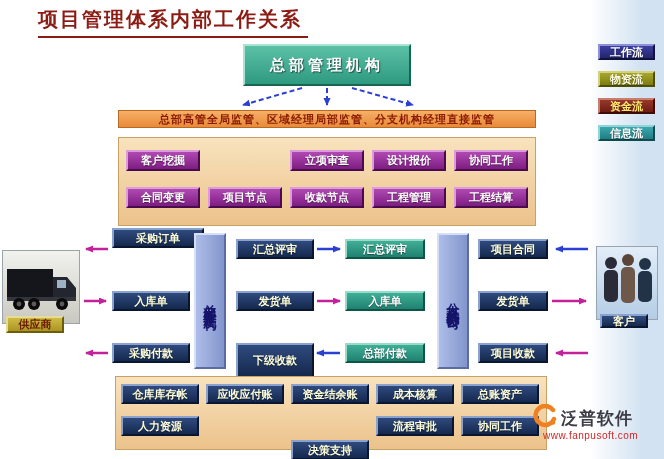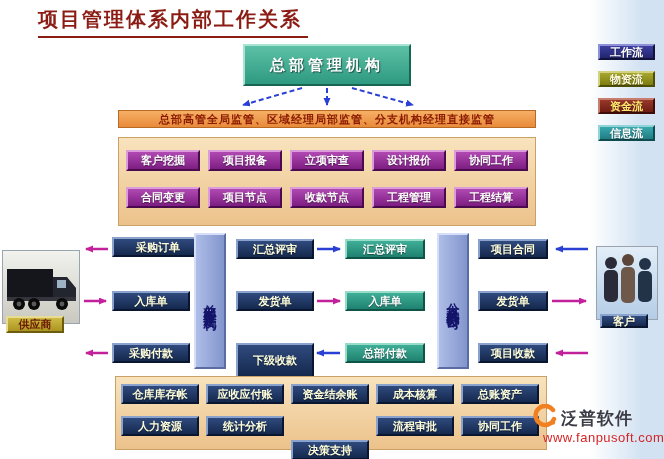--- a/index.html
+++ b/index.html
@@ -60,21 +60,21 @@
     text-shadow:1px 1px 1px rgba(0,0,0,.5);
   }
   .photo{position:absolute;border:1px solid #9aa4ae;overflow:hidden}
   .photo.truck{background:linear-gradient(#f2f2ee,#c9c9c0)}
   .photo.people{background:linear-gradient(#e2edf8,#b4cde6)}
   .arrows{position:absolute;left:0;top:0;pointer-events:none}
   .brand-text{
     position:absolute;font-weight:bold;font-size:17px;color:#3c3c46;
     font-family:"Liberation Sans",sans-serif;letter-spacing:1px;
   }
-  .brand-url{position:absolute;font-size:13px;color:#d42626;letter-spacing:.5px}
+  .brand-url{position:absolute;font-size:10px;color:#d42626;letter-spacing:.5px}
 </style>
 </head>
 <body>
 
 <div id="stage">
 
   <div class="edge-strip"></div>
 
   <div class="page-title">项目管理体系内部工作关系</div>
 
@@ -109,21 +109,20 @@
       <line x1="588" y1="249" x2="556" y2="249" stroke="#2a3fd4" marker-end="url(#ab)"></line>
       <line x1="552" y1="301" x2="586" y2="301" stroke="#c3219b" marker-end="url(#am)"></line>
       <line x1="588" y1="353" x2="556" y2="353" stroke="#c3219b" marker-end="url(#am)"></line>
     </g>
   </svg>
 
   <div class="banner" style="left:118px;top:110px;width:418px;height:18px">总部高管全局监管、区域经理局部监管、分支机构经理直接监管</div>
 
   <div class="panel" style="left:118px;top:137px;width:418px;height:89px"></div>
   <div class="node purple" style="left:126px;top:150px;width:74px;height:21px">客户挖掘</div>
-  <div class="node purple" style="left:208px;top:150px;width:74px;height:21px">项目报备</div>
   <div class="node purple" style="left:290px;top:150px;width:74px;height:21px">立项审查</div>
   <div class="node purple" style="left:372px;top:150px;width:74px;height:21px">设计报价</div>
   <div class="node purple" style="left:454px;top:150px;width:74px;height:21px">协同工作</div>
   <div class="node purple" style="left:126px;top:187px;width:74px;height:21px">合同变更</div>
   <div class="node purple" style="left:208px;top:187px;width:74px;height:21px">项目节点</div>
   <div class="node purple" style="left:290px;top:187px;width:74px;height:21px">收款节点</div>
   <div class="node purple" style="left:372px;top:187px;width:74px;height:21px">工程管理</div>
   <div class="node purple" style="left:454px;top:187px;width:74px;height:21px">工程结算</div>
 
   <div class="photo truck" style="left:2px;top:250px;width:78px;height:74px">
@@ -147,21 +146,21 @@
       <circle cx="14" cy="16" r="6" fill="#2a2a38"></circle>
         <rect x="7" y="23" width="14" height="32" rx="5" fill="#2a2a38"></rect>
       <circle cx="31" cy="13" r="6" fill="#5a4538"></circle>
         <rect x="24" y="20" width="14" height="36" rx="5" fill="#6e584a"></rect>
       <circle cx="48" cy="17" r="6" fill="#223247"></circle>
         <rect x="41" y="24" width="14" height="31" rx="5" fill="#223247"></rect>
     </svg>
   </div>
   <div class="node navy" style="left:600px;top:314px;width:48px;height:14px">客户</div>
 
-  <div class="node navy" style="left:112px;top:237px;width:92px;height:20px">采购订单</div>
+  <div class="node navy" style="left:112px;top:228px;width:92px;height:20px">采购订单</div>
   <div class="node navy" style="left:112px;top:291px;width:78px;height:20px">入库单</div>
   <div class="node navy" style="left:112px;top:343px;width:78px;height:20px">采购付款</div>
 
   <div class="vbar" style="left:194px;top:233px;width:32px;height:136px">总部业务工作机构</div>
 
   <div class="node navy" style="left:236px;top:239px;width:78px;height:20px">汇总评审</div>
   <div class="node navy" style="left:236px;top:291px;width:78px;height:20px">发货单</div>
   <div class="node navy" style="left:236px;top:343px;width:78px;height:35px">下级收款</div>
 
   <div class="node teal" style="left:345px;top:239px;width:80px;height:20px">汇总评审</div>
@@ -174,21 +173,20 @@
   <div class="node navy" style="left:478px;top:291px;width:70px;height:20px">发货单</div>
   <div class="node navy" style="left:478px;top:343px;width:70px;height:20px">项目收款</div>
 
   <div class="panel" style="left:115px;top:376px;width:432px;height:74px"></div>
   <div class="node navy" style="left:121px;top:384px;width:78px;height:20px">仓库库存帐</div>
   <div class="node navy" style="left:206px;top:384px;width:78px;height:20px">应收应付账</div>
   <div class="node navy" style="left:291px;top:384px;width:78px;height:20px">资金结余账</div>
   <div class="node navy" style="left:376px;top:384px;width:78px;height:20px">成本核算</div>
   <div class="node navy" style="left:461px;top:384px;width:78px;height:20px">总账资产</div>
   <div class="node navy" style="left:121px;top:416px;width:78px;height:20px">人力资源</div>
-  <div class="node navy" style="left:206px;top:416px;width:78px;height:20px">统计分析</div>
   <div class="node navy" style="left:291px;top:440px;width:78px;height:20px">决策支持</div>
   <div class="node navy" style="left:376px;top:416px;width:78px;height:20px">流程审批</div>
   <div class="node navy" style="left:461px;top:416px;width:78px;height:20px">协同工作</div>
 
   <svg style="position:absolute;left:532px;top:404px" width="26" height="26" viewBox="0 0 26 26">
     <path d="M21,6 A9.5,9.5 0 1 0 22,15" fill="none" stroke="#f08020" stroke-width="4.5" stroke-linecap="round"></path>
     <circle cx="21" cy="18.5" r="2.2" fill="#f08020"></circle>
   </svg>
   <div class="brand-text" style="left:561px;top:407px">泛普软件</div>
   <div class="brand-url" style="left:543px;top:430px">www.fanpusoft.com</div>

